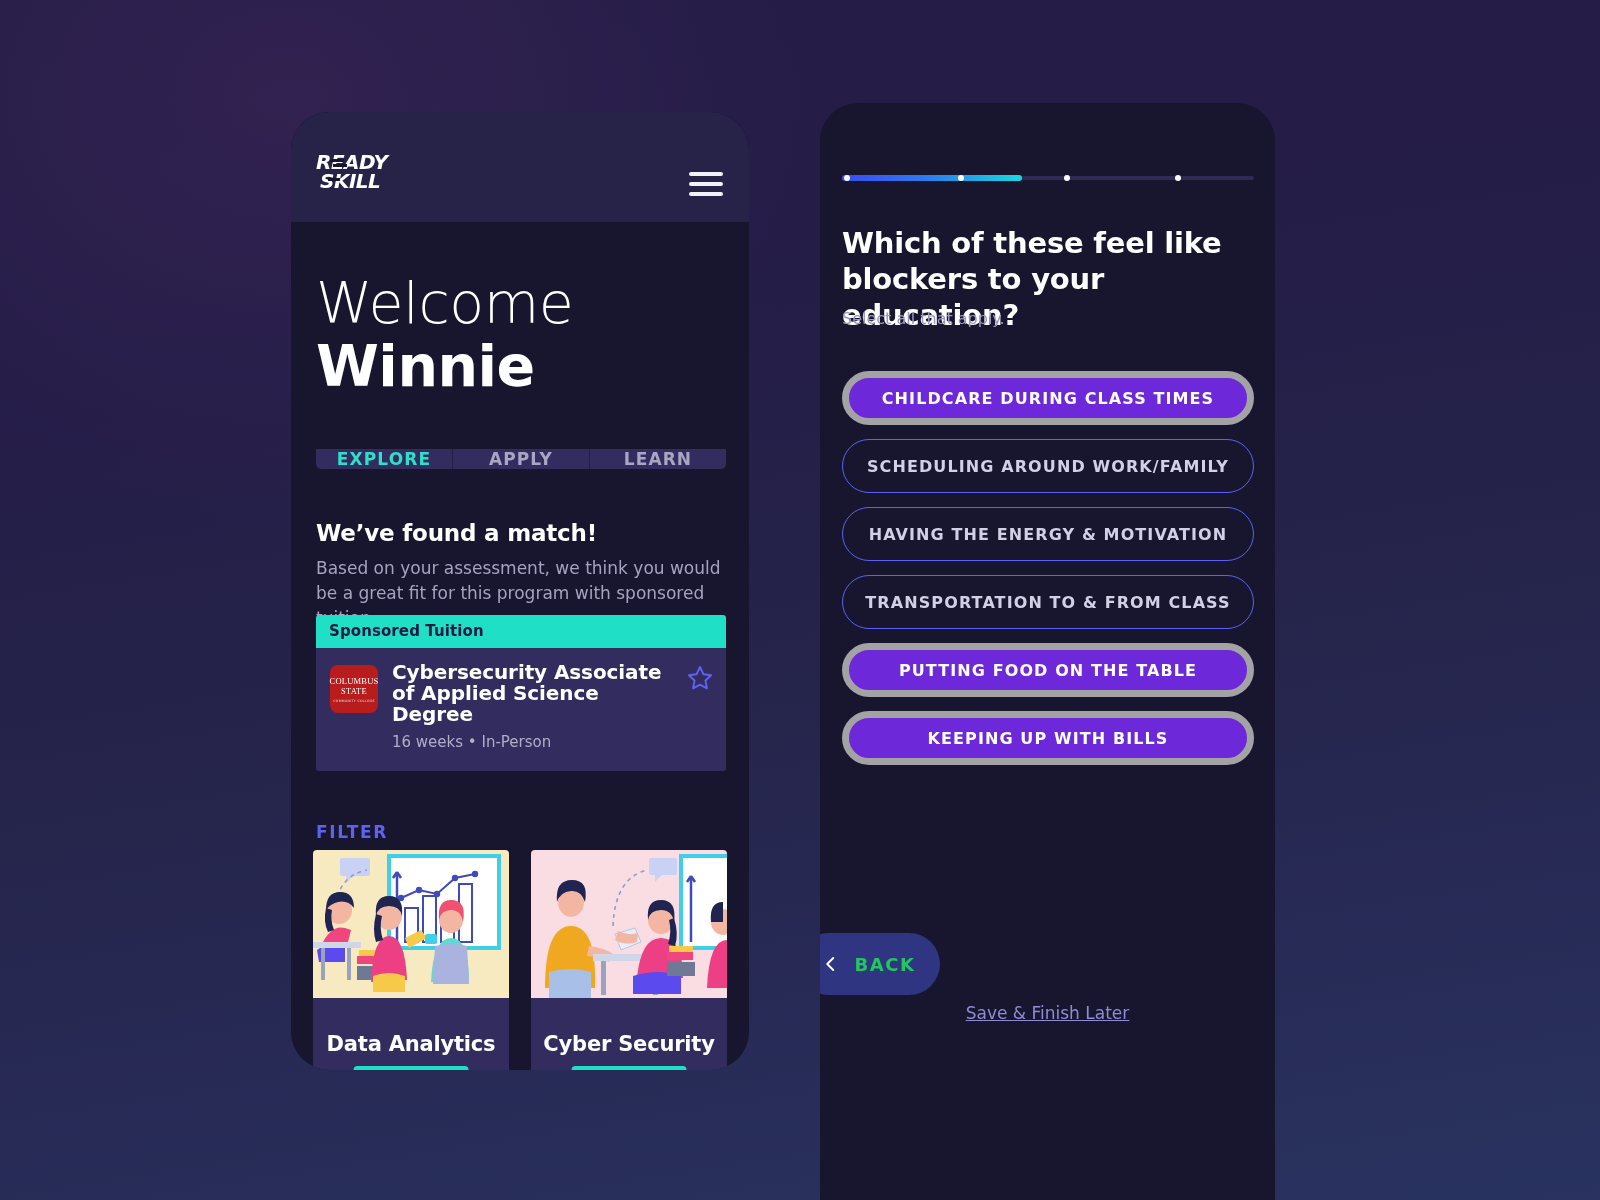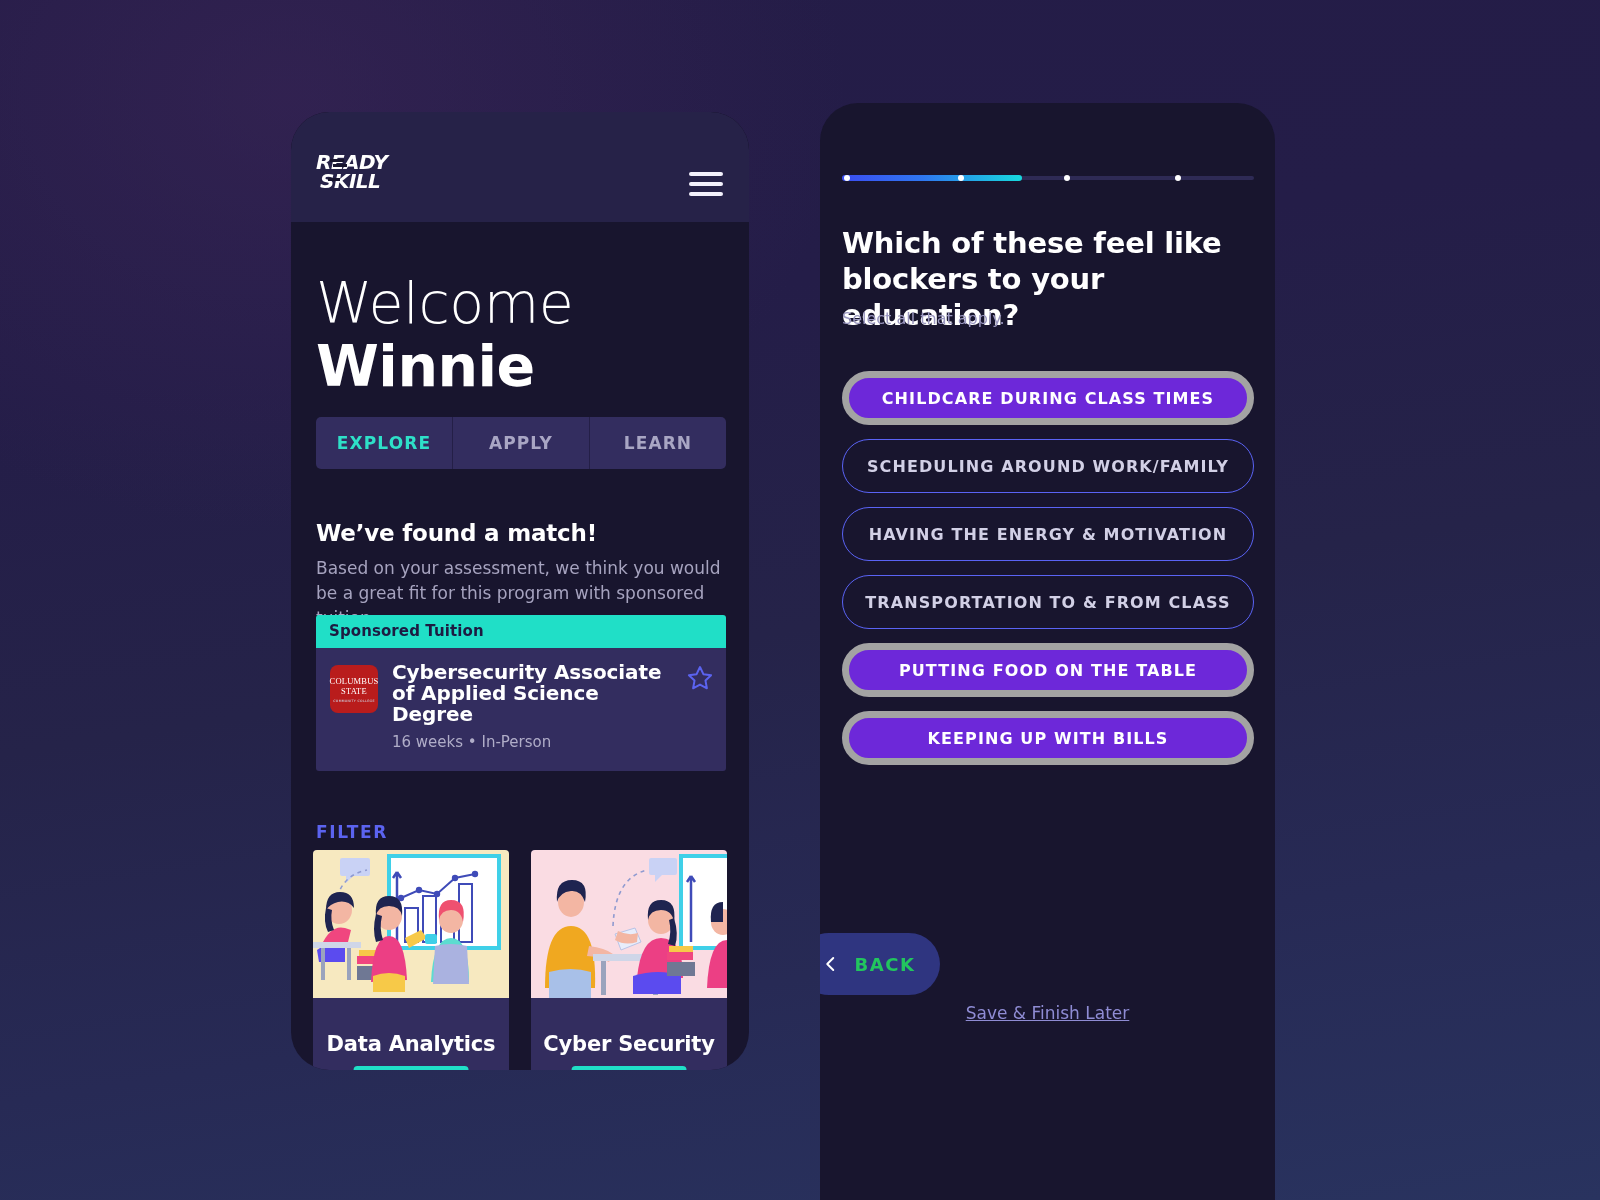--- a/index.html
+++ b/index.html
@@ -105,20 +105,21 @@
 
   .tabs {
     position: absolute;
     left: 25px;
     top: 305px;
     width: 410px;
     height: 52px;
     display: flex;
     border-radius: 5px;
     overflow: hidden;
+    align-items: flex-end;
   }
   .tab {
     flex: 1;
     background: #332d5f;
     display: flex;
     align-items: center;
     justify-content: center;
     font-size: 17px;
     font-weight: 700;
     letter-spacing: 1.1px;

